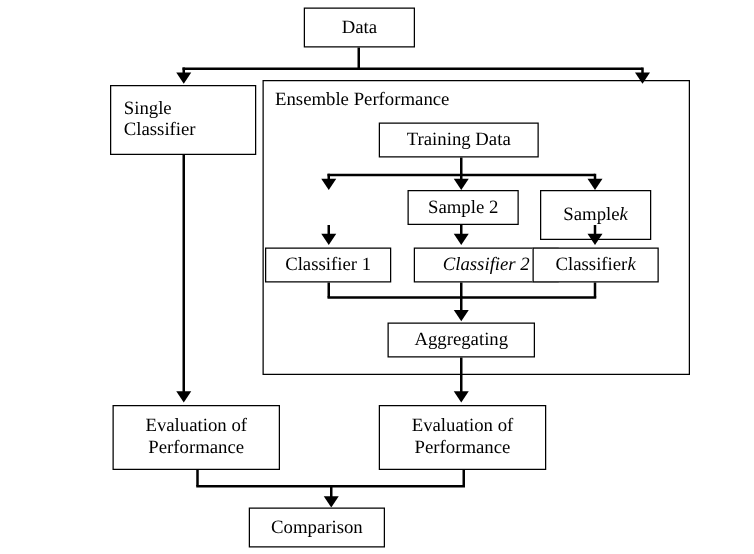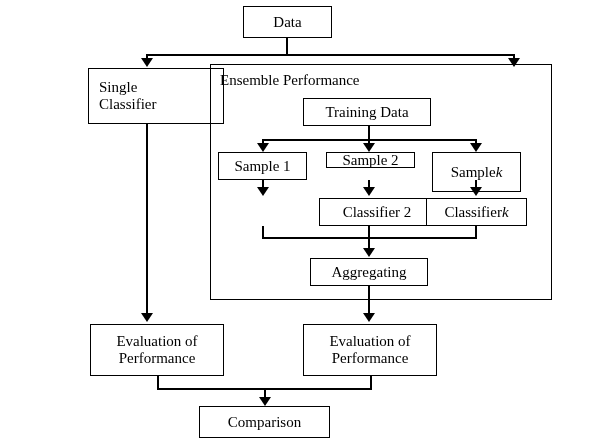--- a/index.html
+++ b/index.html
@@ -73,54 +73,54 @@
   <div class="ln vl" style="left:286px; top:38px; height:17px;"></div>
 
   <div class="ln hl" style="left:146px; top:54px; width:368px;"></div>
 
   <div class="ln vl" style="left:146px; top:54px; height:9px;"></div>
   <div class="arrow" style="left:141px; top:58px;"></div>
 
   <div class="ln vl" style="left:513px; top:54px; height:9px;"></div>
   <div class="arrow" style="left:508px; top:58px;"></div>
 
-  <div class="node leftish" style="left:88px; top:68px; width:136px; height:56px;">Single
+  <div class="node leftish" style="left:88px; top:68px; width:117px; height:56px;">Single
 Classifier</div>
 
   <div class="ln vl" style="left:146px; top:124px; height:196px;"></div>
   <div class="arrow" style="left:141px; top:313px;"></div>
 
   <div class="container-box" style="left:210px; top:64px; width:342px; height:236px;"></div>
   <div class="container-label" style="left:220px; top:72px;">Ensemble Performance</div>
 
   <div class="node" style="left:303px; top:98px; width:128px; height:28px;">Training Data</div>
 
   <div class="ln vl" style="left:368px; top:126px; height:14px;"></div>
   <div class="ln hl" style="left:262px; top:139px; width:214px;"></div>
   <div class="ln vl" style="left:262px; top:139px; height:8px;"></div>
   <div class="arrow" style="left:257px; top:143px;"></div>
   <div class="ln vl" style="left:368px; top:139px; height:8px;"></div>
   <div class="arrow" style="left:363px; top:143px;"></div>
   <div class="ln vl" style="left:475px; top:139px; height:8px;"></div>
   <div class="arrow" style="left:470px; top:143px;"></div>
 
-  <div class="node" style="left:218px; top:152px; width:89px; height:28px;">Sample 1</div>
-  <div class="node" style="left:326px; top:152px; width:89px; height:16px;">Sample 2</div>
+  <div class="node" style="left:326px; top:152px; width:89px; height:28px;">Sample 2</div>
   <div class="node" style="left:432px; top:152px; width:89px; height:40px;">
     <span>Sample </span><span class="ital">k</span>
   </div>
 
   <div class="ln vl" style="left:262px; top:180px; height:10px;"></div>
   <div class="arrow" style="left:257px; top:187px;"></div>
   <div class="ln vl" style="left:368px; top:180px; height:10px;"></div>
   <div class="arrow" style="left:363px; top:187px;"></div>
   <div class="ln vl" style="left:475px; top:180px; height:10px;"></div>
   <div class="arrow" style="left:470px; top:187px;"></div>
 
-  <div class="node" style="left:319px; top:198px; width:116px; height:28px;">Classifier 2</div>
+  <div class="node" style="left:212px; top:198px; width:101px; height:28px;">Classifier 1</div>
+  <div class="node" style="left:331px; top:198px; width:116px; height:28px;font-style:italic;">Classifier 2</div>
   <div class="node" style="left:426px; top:198px; width:101px; height:28px;">
     <span>Classifier </span><span class="ital">k</span>
   </div>
 
   <div class="ln vl" style="left:262px; top:226px; height:12px;"></div>
   <div class="ln vl" style="left:368px; top:226px; height:12px;"></div>
   <div class="ln vl" style="left:475px; top:226px; height:12px;"></div>
   <div class="ln hl" style="left:262px; top:237px; width:215px;"></div>
   <div class="ln vl" style="left:368px; top:237px; height:14px;"></div>
   <div class="arrow" style="left:363px; top:248px;"></div>
@@ -134,15 +134,15 @@
 Performance</div>
   <div class="node" style="left:303px; top:324px; width:134px; height:52px;">Evaluation of
 Performance</div>
 
   <div class="ln vl" style="left:157px; top:376px; height:13px;"></div>
   <div class="ln vl" style="left:370px; top:376px; height:13px;"></div>
   <div class="ln hl" style="left:157px; top:388px; width:215px;"></div>
   <div class="ln vl" style="left:264px; top:388px; height:12px;"></div>
   <div class="arrow" style="left:259px; top:397px;"></div>
 
-  <div class="node" style="left:199px; top:406px; width:131px; height:32px;">Comparison</div>
+  <div class="node" style="left:199px; top:406px; width:109px; height:32px;">Comparison</div>
 
 </div>
 
 </body></html>

